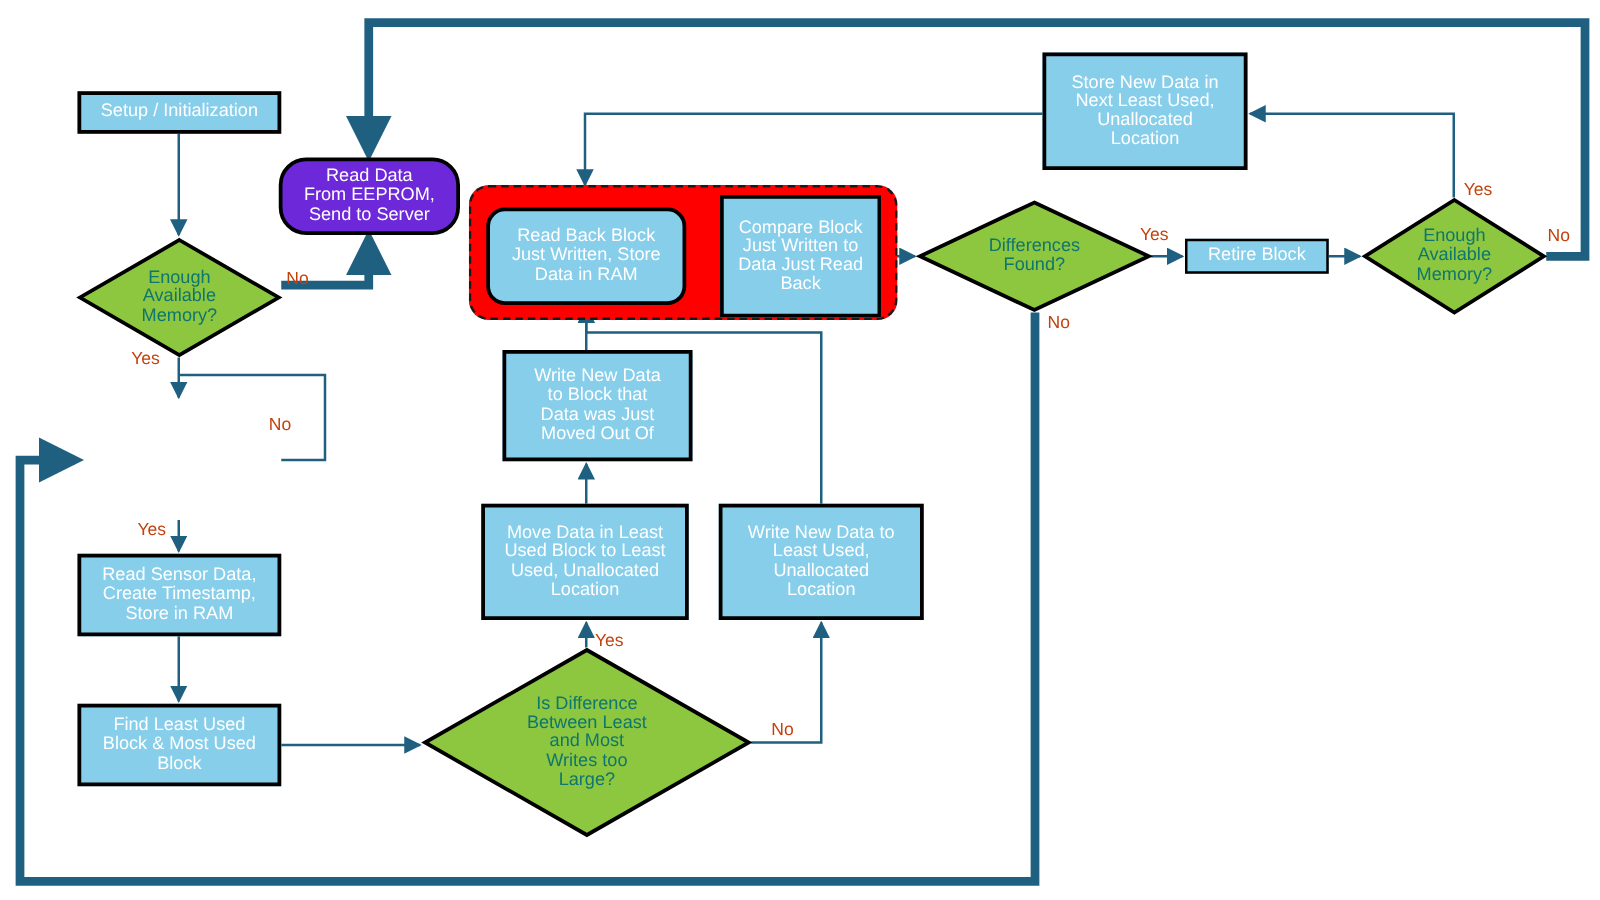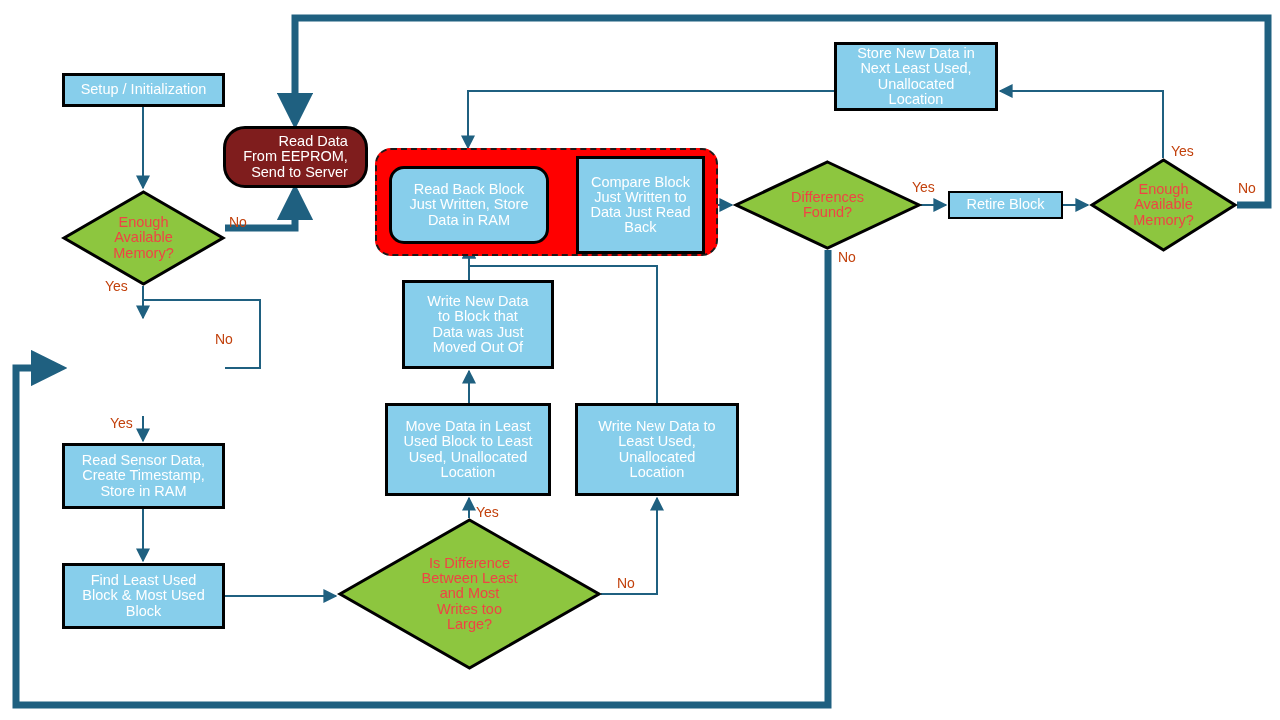--- a/index.html
+++ b/index.html
@@ -37,25 +37,24 @@
   }
   .process {
     background: #87CEEB;
     border: 3px solid #000000;
     font-size: 14.5px;
   }
   .process.thin {
     border-width: 2px;
   }
   .terminator {
-    background: #7f1d1d;
+    background: #6d28d9;
     border: 3px solid #000000;
     border-radius: 22px;
     font-size: 14.5px;
-    text-align: right;
   }
   .decision-wrap {
     position: absolute;
     z-index: 5;
   }
   .decision-wrap svg {
     position: absolute;
     left: 0;
     top: 0;
     overflow: visible;
@@ -63,21 +62,21 @@
   .decision-text {
     position: absolute;
     left: 0;
     top: 0;
     width: 100%;
     height: 100%;
     display: flex;
     align-items: center;
     justify-content: center;
     text-align: center;
-    color: #ef4444;
+    color: #0f766e;
     font-size: 14.5px;
     line-height: 1.05;
     white-space: pre-line;
   }
   .group-box {
     position: absolute;
     box-sizing: border-box;
     background: #FF0000;
     border: 2px dashed #1a1a1a;
     border-radius: 16px;
@@ -227,21 +226,21 @@
 
   <div class="decision-wrap" style="left:1090px; top:158px; width:147px; height:94px;">
     <svg width="147" height="94" viewBox="0 0 147 94">
       <polygon points="73.5,2 145,47 73.5,92 2,47" fill="#8DC63F" stroke="#000000" stroke-width="3"></polygon>
     </svg>
     <div class="decision-text">Enough
 Available
 Memory?</div>
   </div>
 
-  <div class="node process" style="left:834px; top:42px; width:164px; height:69px;">Store New Data in
+  <div class="node process" style="left:834px; top:42px; width:164px; height:94px;">Store New Data in
 Next Least Used,
 Unallocated
 Location</div>
 
   <div class="edge-label" style="left:229px; top:214px;">No</div>
   <div class="edge-label" style="left:105px; top:278px;">Yes</div>
   <div class="edge-label" style="left:215px; top:331px;">No</div>
   <div class="edge-label" style="left:110px; top:415px;">Yes</div>
   <div class="edge-label" style="left:476px; top:504px;">Yes</div>
   <div class="edge-label" style="left:617px; top:575px;">No</div>

